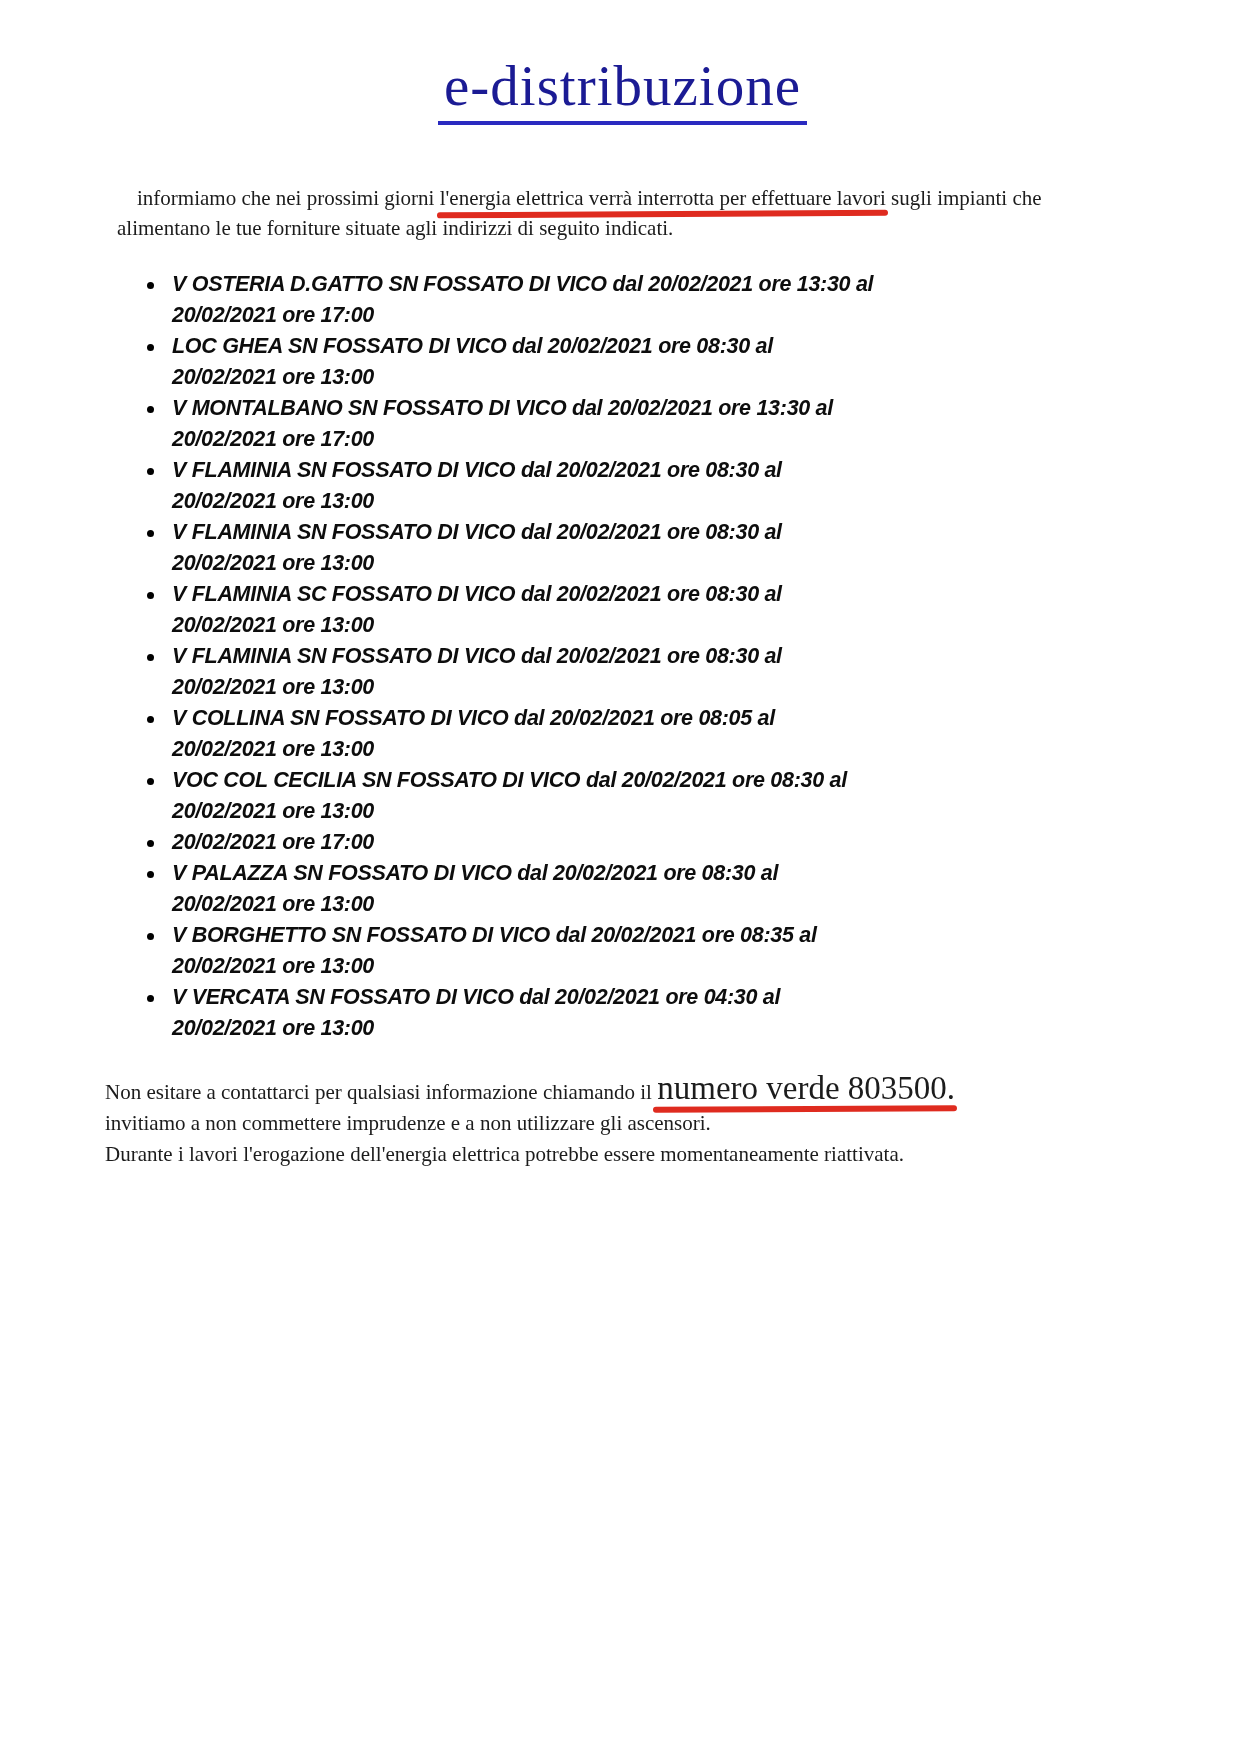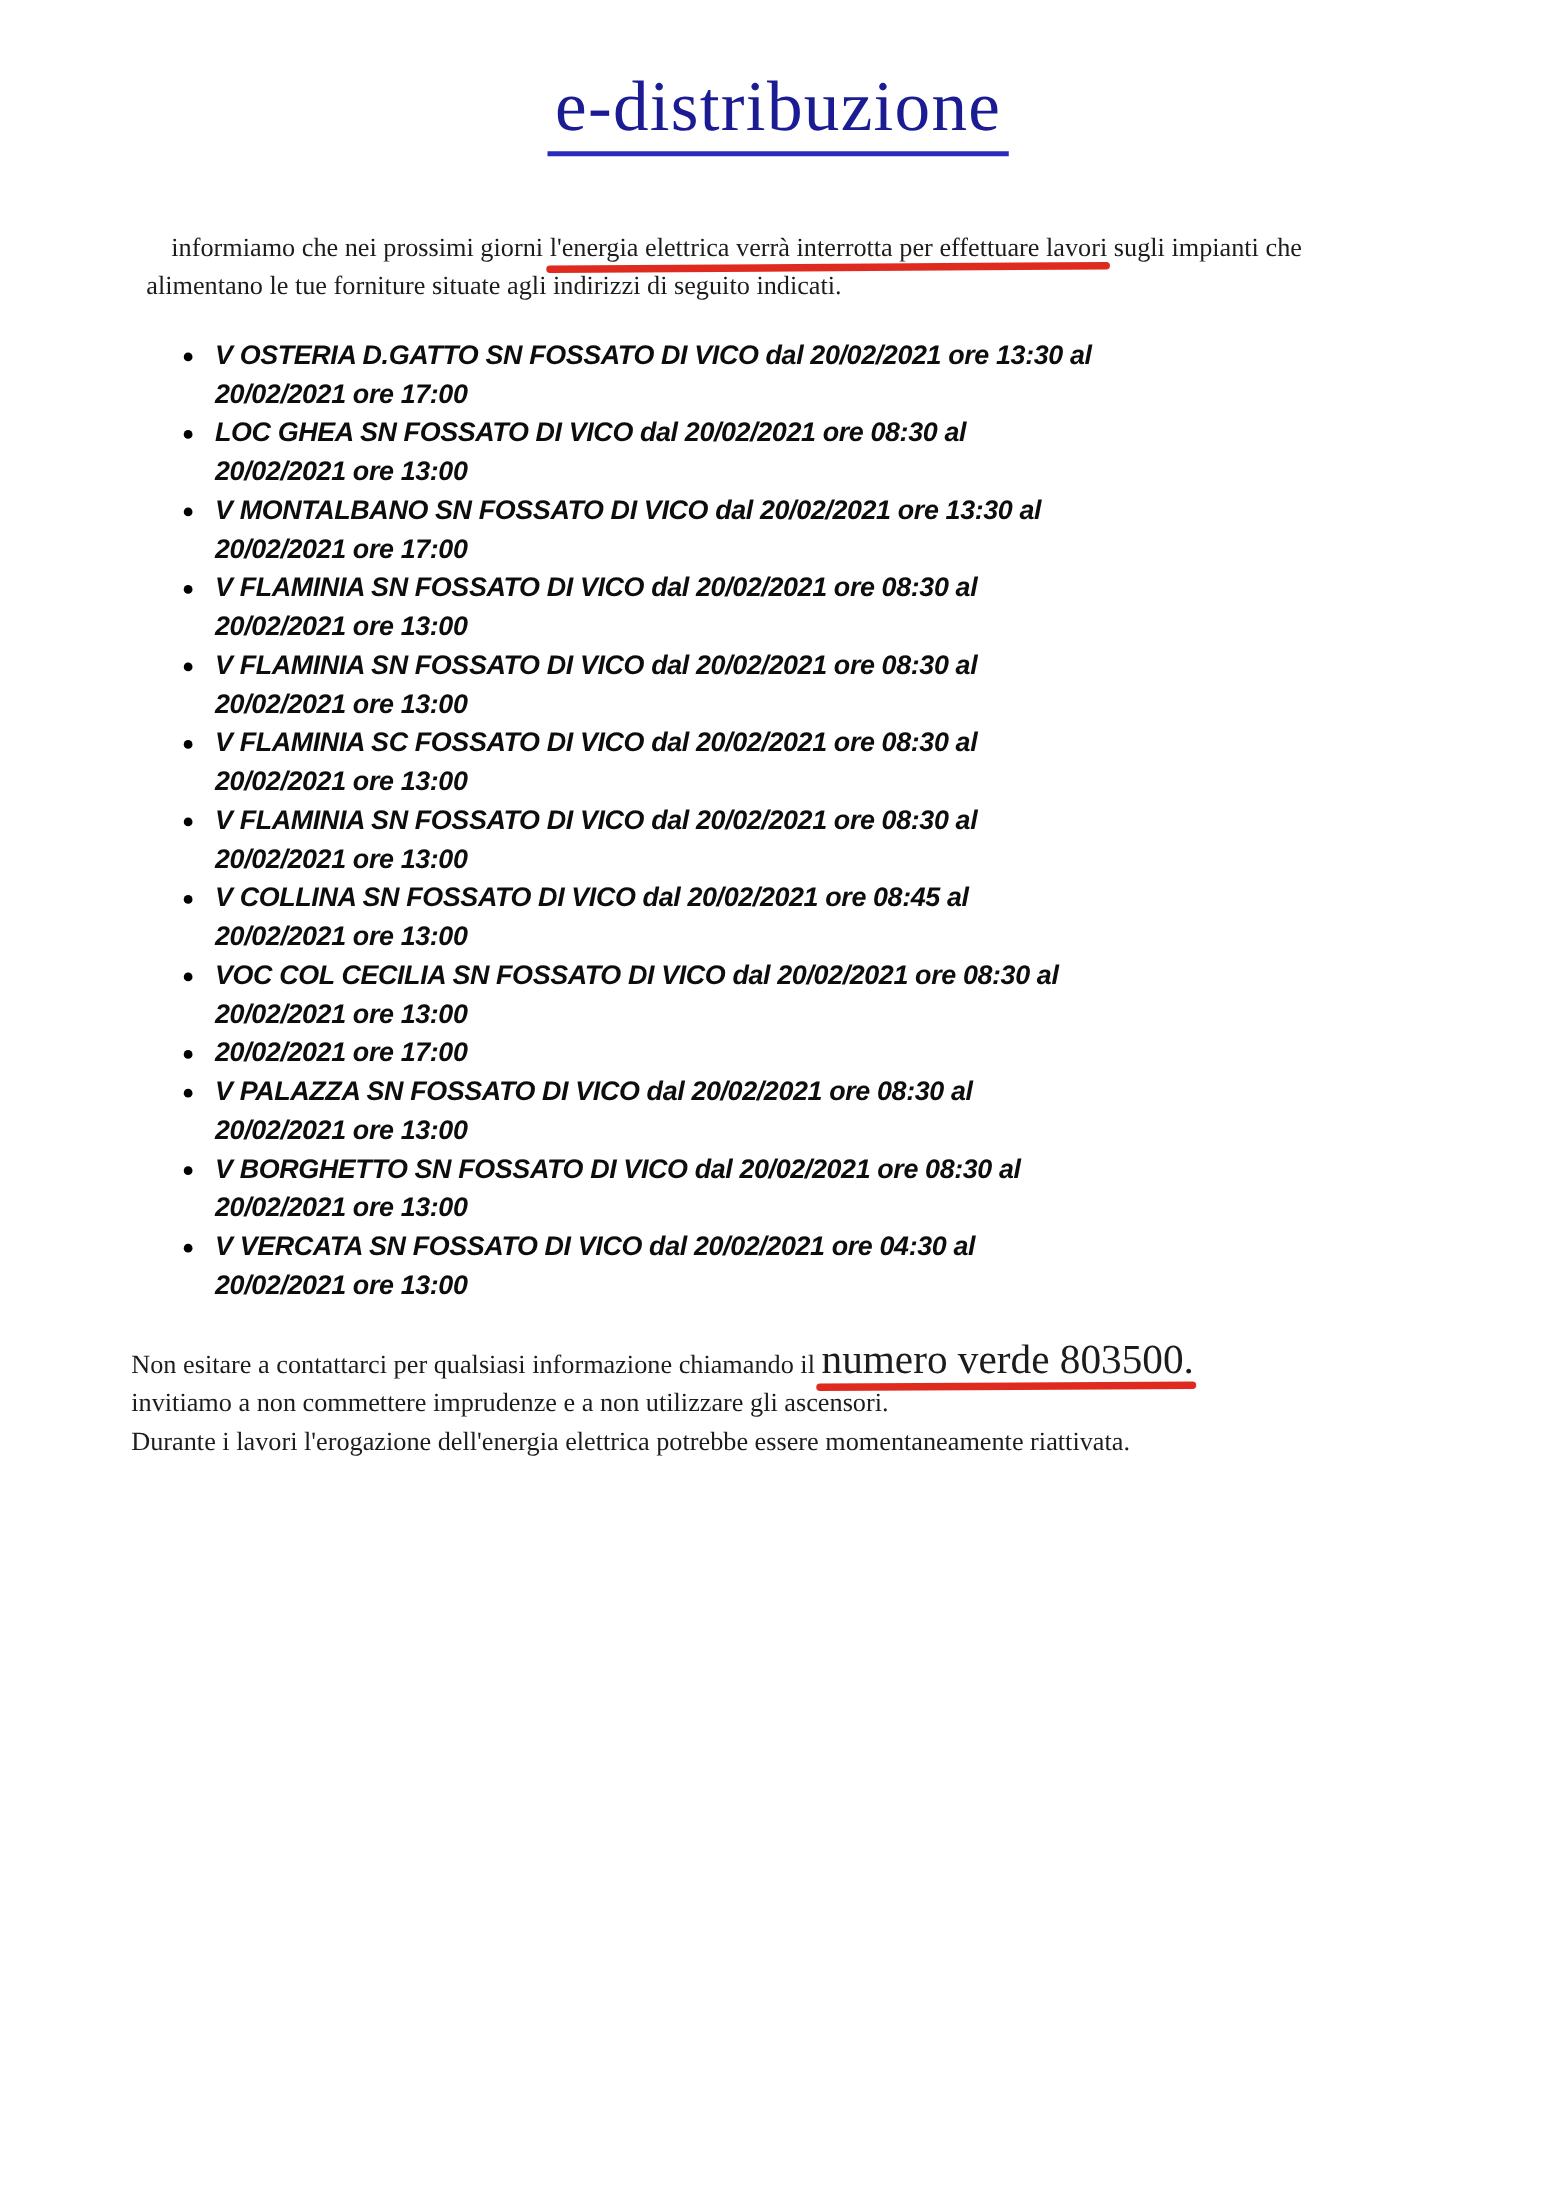--- a/index.html
+++ b/index.html
@@ -144,40 +144,40 @@
       <span class="l1">V FLAMINIA SC FOSSATO DI VICO dal 20/02/2021 ore 08:30 al</span>
       <span class="l2">20/02/2021 ore 13:00</span>
     </li>
 
     <li>
       <span class="l1">V FLAMINIA SN FOSSATO DI VICO dal 20/02/2021 ore 08:30 al</span>
       <span class="l2">20/02/2021 ore 13:00</span>
     </li>
 
     <li>
-      <span class="l1">V COLLINA SN FOSSATO DI VICO dal 20/02/2021 ore 08:45 al</span>
+      <span class="l1">V COLLINA SN FOSSATO DI VICO dal 20/02/2021 ore 08:05 al</span>
       <span class="l2">20/02/2021 ore 13:00</span>
     </li>
 
     <li>
       <span class="l1">VOC COL CECILIA SN FOSSATO DI VICO dal 20/02/2021 ore 08:30 al</span>
       <span class="l2">20/02/2021 ore 13:00</span>
     </li>
 
     <li>
       <span class="l2">20/02/2021 ore 17:00</span>
     </li>
 
     <li>
       <span class="l1">V PALAZZA SN FOSSATO DI VICO dal 20/02/2021 ore 08:30 al</span>
       <span class="l2">20/02/2021 ore 13:00</span>
     </li>
 
     <li>
-      <span class="l1">V BORGHETTO SN FOSSATO DI VICO dal 20/02/2021 ore 08:30 al</span>
+      <span class="l1">V BORGHETTO SN FOSSATO DI VICO dal 20/02/2021 ore 08:35 al</span>
       <span class="l2">20/02/2021 ore 13:00</span>
     </li>
 
     <li>
       <span class="l1">V VERCATA SN FOSSATO DI VICO dal 20/02/2021 ore 04:30 al</span>
       <span class="l2">20/02/2021 ore 13:00</span>
     </li>
   </ul>
 
   <p class="contact">

